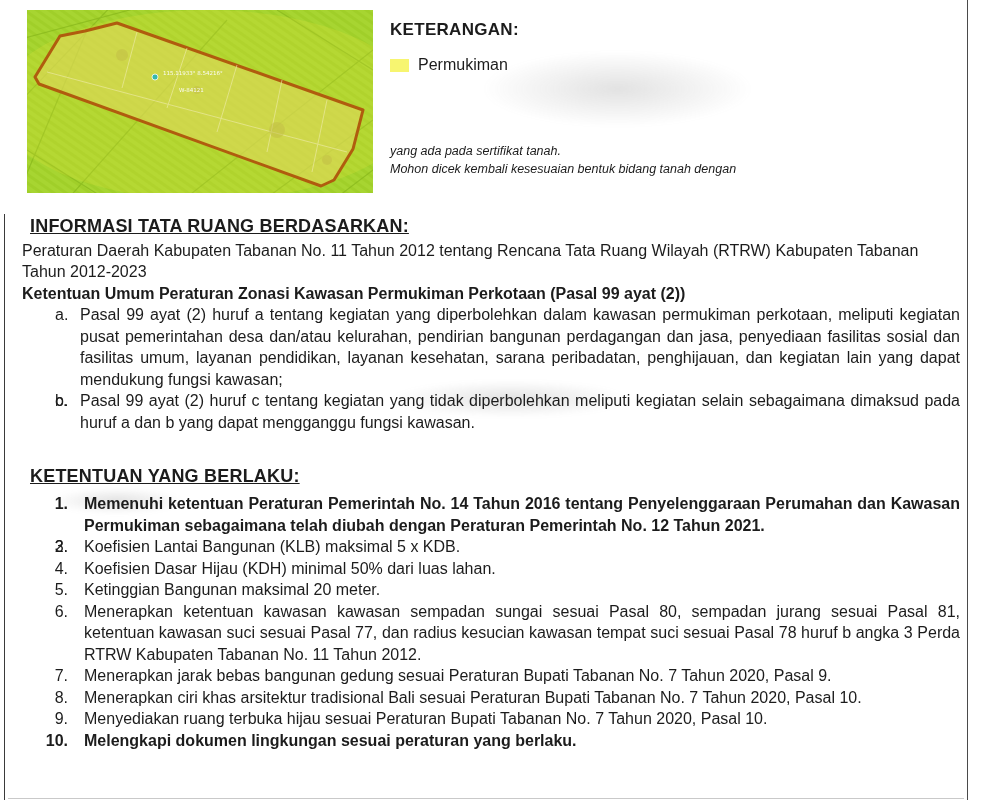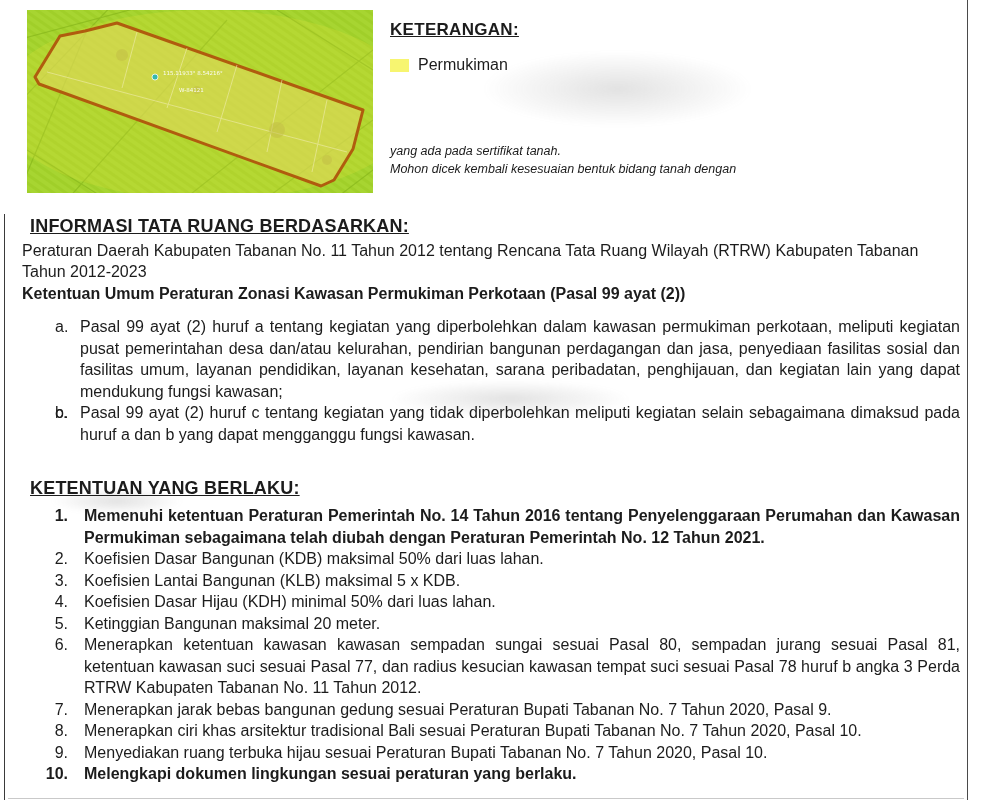--- a/index.html
+++ b/index.html
@@ -11,39 +11,39 @@
   }
   
   .frame-right{position:absolute;top:0;left:967px;width:1px;height:800px;background:#4a4a4a;}
   .frame-left{position:absolute;top:214px;left:4px;width:1px;height:586px;background:#3a3a3a;}
   .frame-bottom{position:absolute;left:8px;right:20px;bottom:1px;height:1px;background:#c9c9c9;}
 
   
   .top-area{position:relative;width:984px;height:208px;}
   .map{position:absolute;left:27px;top:10px;width:346px;height:183px;}
   .legend{position:absolute;left:390px;top:20px;}
-  .legend-title{font-size:17px;font-weight:bold;text-decoration:underline;letter-spacing:.3px;}
+  .legend-title{font-size:17px;font-weight:bold;letter-spacing:.3px;}
   .legend-row{display:flex;align-items:center;margin-top:16px;}
   .swatch{width:19px;height:13px;background:#f7f570;margin-right:9px;}
   .legend-label{font-size:16px;}
   .catatan{position:absolute;left:390px;top:142px;font-style:italic;font-size:12.5px;line-height:18px;}
   .catatan-title{margin-bottom:2px;}
 
   
   .wm{position:absolute;pointer-events:none;filter:blur(2px);
       background:radial-gradient(ellipse at center, rgba(110,110,110,0.20), rgba(110,110,110,0) 72%);}
   .wm1{left:485px;top:52px;width:265px;height:74px;}
   .wm2{left:393px;top:381px;width:235px;height:36px;}
   .wm3{left:52px;top:488px;width:130px;height:26px;}
 
   
   .doc{position:relative;padding:8px 24px 0 22px;}
   .h1{font-size:18px;font-weight:bold;text-decoration:underline;letter-spacing:.2px;margin:0 0 3px 8px;}
   .para{font-size:16px;line-height:21px;margin:0;}
-  .subhead{font-size:16px;font-weight:bold;line-height:21px;margin:1px 0 12px 0;}
+  .subhead{font-size:16px;font-weight:bold;line-height:21px;margin:1px 0 0 0;}
   .sec2{margin-top:33px;}
   .sec2 .h1{margin-bottom:6px;}
 
   .litem{position:relative;font-size:16px;line-height:21.5px;text-align:justify;}
   .litem .mk{position:absolute;left:0;top:0;}
   .lettered{margin-left:33px;padding-left:25px;}
   .lettered .mk{width:24px;text-align:left;}
   .numbered{margin-left:8px;padding-left:54px;}
   .numbered .mk{width:38px;text-align:right;}
   .bold{font-weight:bold;}
@@ -143,21 +143,20 @@
 
   <div class="sec2">
     <div class="h1">KETENTUAN YANG BERLAKU:</div>
 
     <div class="litem numbered bold">
       <span class="mk">1.</span>
       <span>Memenuhi ketentuan Peraturan Pemerintah No. 14 Tahun 2016 tentang Penyelenggaraan Perumahan dan Kawasan Permukiman sebagaimana telah diubah dengan Peraturan Pemerintah No. 12 Tahun 2021.</span>
     </div>
     <div class="litem numbered">
       <span class="mk">2.</span>
-      <span>Koefisien Dasar Bangunan (KDB) maksimal 50% dari luas lahan.</span>
     </div>
     <div class="litem numbered">
       <span class="mk">3.</span>
       <span>Koefisien Lantai Bangunan (KLB) maksimal 5 x KDB.</span>
     </div>
     <div class="litem numbered">
       <span class="mk">4.</span>
       <span>Koefisien Dasar Hijau (KDH) minimal 50% dari luas lahan.</span>
     </div>
     <div class="litem numbered">

